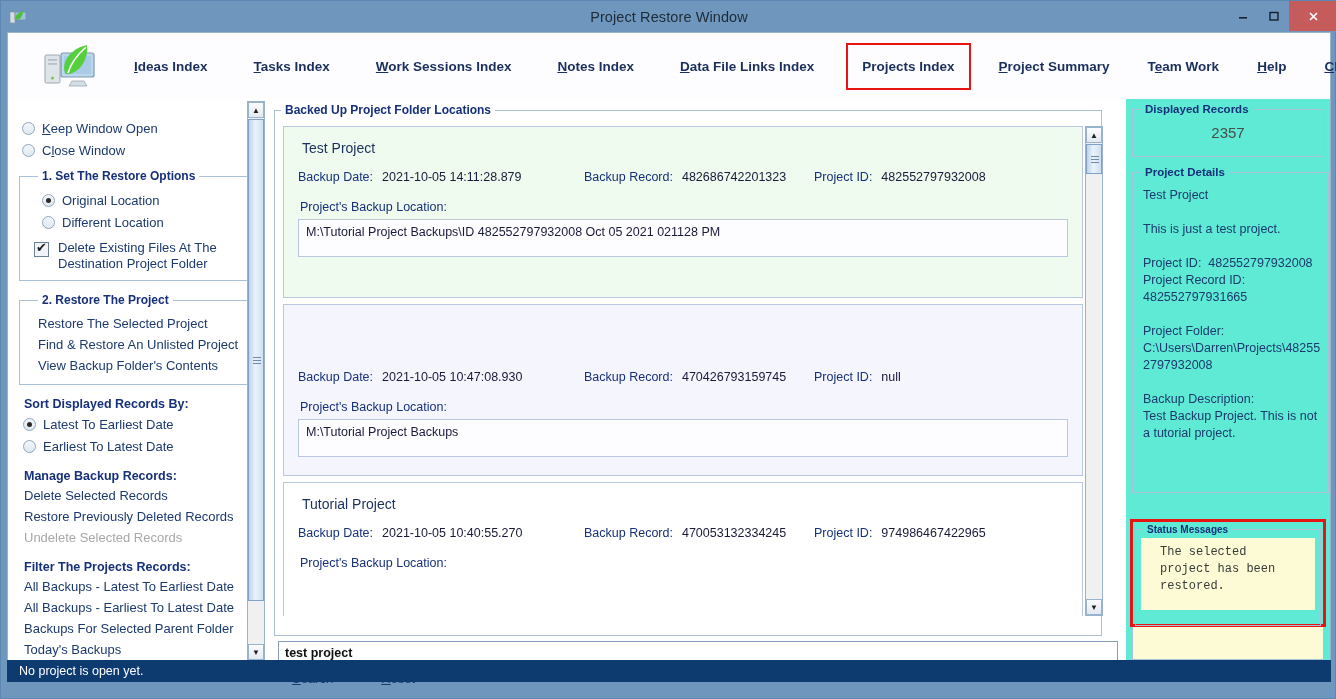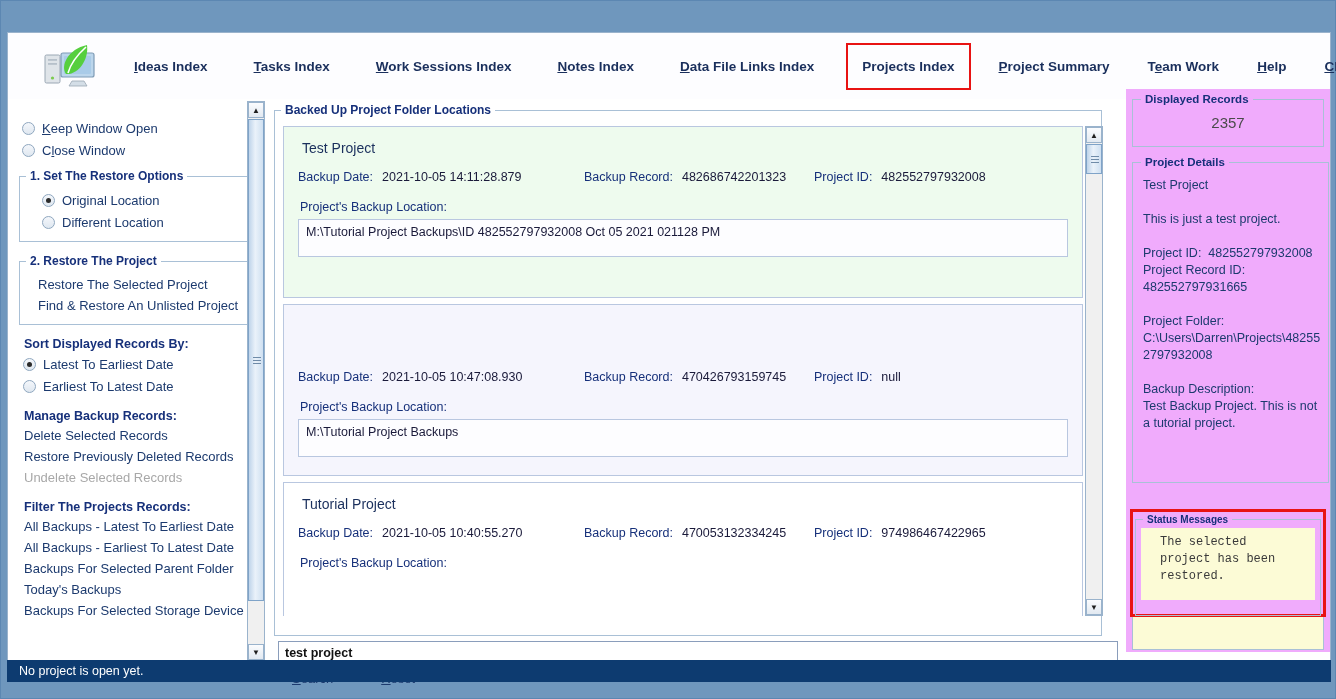--- a/index.html
+++ b/index.html
@@ -67,43 +67,43 @@
   
   #left-pane {
     position: absolute; left: 2px; top: 84px; width: 248px; height: 563px;
     background: #ffffff; overflow: hidden;
   }
   #center-pane {
     position: absolute; left: 262px; top: 66px; width: 854px; height: 563px;
     background: #ffffff;
   }
   #right-pane {
-    position: absolute; left: 1118px; top: 56px; width: 204px; height: 563px;
-    background: #f0abfc;
+    position: absolute; left: 1118px; top: 66px; width: 204px; height: 563px;
+    background: #5eead4;
   }
 
   
   .radio-row { display: flex; align-items: center; height: 22px; padding-left: 12px; cursor: default; }
   .radio {
     width: 13px; height: 13px; border-radius: 50%;
     border: 1px solid #8fa7bf; background: linear-gradient(#f4f7fb,#dfe7f0);
     margin-right: 7px; flex: 0 0 auto; position: relative;
   }
   .radio.checked::after {
     content: ''; position: absolute; left: 3px; top: 3px; width: 5px; height: 5px;
     border-radius: 50%; background: #2b2b2b;
   }
   .rlabel { font-size: 13px; color: #1c3a6e; }
   .rlabel .u { text-decoration: underline; }
 
   fieldset.box {
     margin: 8px 9px 0 9px; border: 1px solid #a9c0d6; padding: 6px 4px 8px 4px;
   }
   fieldset.box > legend {
-    font-size: 12px; font-weight: bold; color: #16307a; padding: 0 4px; margin-left: 2px;
+    font-size: 12px; font-weight: bold; color: #16307a; padding: 0 4px; margin-left: 14px;
   }
   .check-row { display: flex; align-items: flex-start; padding-left: 10px; margin-top: 7px; }
   .checkbox {
     width: 15px; height: 15px; border: 1px solid #6b7f94; background: #f0f3f7;
     margin-right: 9px; flex: 0 0 auto; position: relative; margin-top: 2px;
   }
   .checkbox.checked::after {
     content: '✔'; position: absolute; left: 1px; top: -3px; font-size: 13px; color: #1b1b1b;
   }
   .check-label { font-size: 13px; color: #1c3a6e; line-height: 16px; }
@@ -222,20 +222,47 @@
     position: absolute; left: 6px; bottom: 16px; width: 1324px; height: 22px;
     background: #0d3b70; color: #ffffff; font-size: 12.5px;
     display: flex; align-items: center; padding-left: 12px;
   }
 </style>
 </head>
 <body>
 
 <div id="window">
 
+  <div id="titlebar">
+    <div id="title-icon">
+      <svg width="18" height="18" viewBox="0 0 18 18">
+        <rect x="1" y="4" width="5" height="11" fill="#d8dde2" stroke="#8795a3" stroke-width="0.7"></rect>
+        <rect x="6" y="4" width="11" height="8" rx="1" fill="#9fc0dd" stroke="#6f8ba8" stroke-width="0.7"></rect>
+        <path d="M14 3 C7 5, 5 10, 7 12 C11 12, 14 8, 14 3 Z" fill="#4ec13b"></path>
+      </svg>
+    </div>
+    <div id="title-text">Project Restore Window</div>
+    <div id="win-buttons">
+      <div class="win-btn">
+        <svg width="12" height="12" viewBox="0 0 12 12">
+            <rect x="2" y="7" width="8" height="1.6" fill="#15202c"></rect>
+          </svg>
+      </div>
+      <div class="win-btn">
+        <svg width="12" height="12" viewBox="0 0 12 12">
+            <rect x="2" y="2.5" width="8" height="7.5" fill="none" stroke="#15202c" stroke-width="1.4"></rect>
+          </svg>
+      </div>
+      <div class="win-btn close">
+        <svg width="13" height="13" viewBox="0 0 13 13">
+            <path d="M3 3 L10 10 M10 3 L3 10" stroke="#fff" stroke-width="1.7"></path>
+          </svg>
+      </div>
+    </div>
+  </div>
 
   <div id="client">
 
     <div id="menubar">
       <div id="logo">
         <svg width="58" height="48" viewBox="0 0 58 48">
           <rect x="3" y="13" width="15" height="28" rx="1.5" fill="#dfe4e9" stroke="#9aa7b4" stroke-width="1"></rect>
           <rect x="6" y="17" width="9" height="1.8" fill="#b6c0ca"></rect>
           <rect x="6" y="21" width="9" height="1.8" fill="#b6c0ca"></rect>
           <circle cx="10.5" cy="36" r="1.6" fill="#7ccb4e"></circle>
@@ -283,26 +310,31 @@
       <fieldset class="box">
         <legend>1. Set The Restore Options</legend>
         <div class="radio-row" style="padding-left:18px;">
           <span class="radio checked"></span>
           <span class="rlabel">Original Location</span>
         </div>
         <div class="radio-row" style="padding-left:18px;">
           <span class="radio"></span>
           <span class="rlabel">Different Location</span>
         </div>
+        <div class="check-row">
+          <span class="checkbox checked"></span>
+          <span class="check-label">Delete Existing Files At The Destination Project Folder</span>
+        </div>
       </fieldset>
 
       <fieldset class="box" style="margin-top:12px;">
         <legend>2. Restore The Project</legend>
         <div class="link-row">Restore The Selected Project</div>
         <div class="link-row">Find &amp; Restore An Unlisted Project</div>
+        <div class="link-row">View Backup Folder's Contents</div>
       </fieldset>
 
       <div class="spacer-12"></div>
       <div class="section-head">Sort Displayed Records By:</div>
       <div class="radio-row" style="padding-left:13px;">
         <span class="radio checked"></span>
         <span class="rlabel">Latest To Earliest Date</span>
       </div>
       <div class="radio-row" style="padding-left:13px;">
         <span class="radio"></span>

